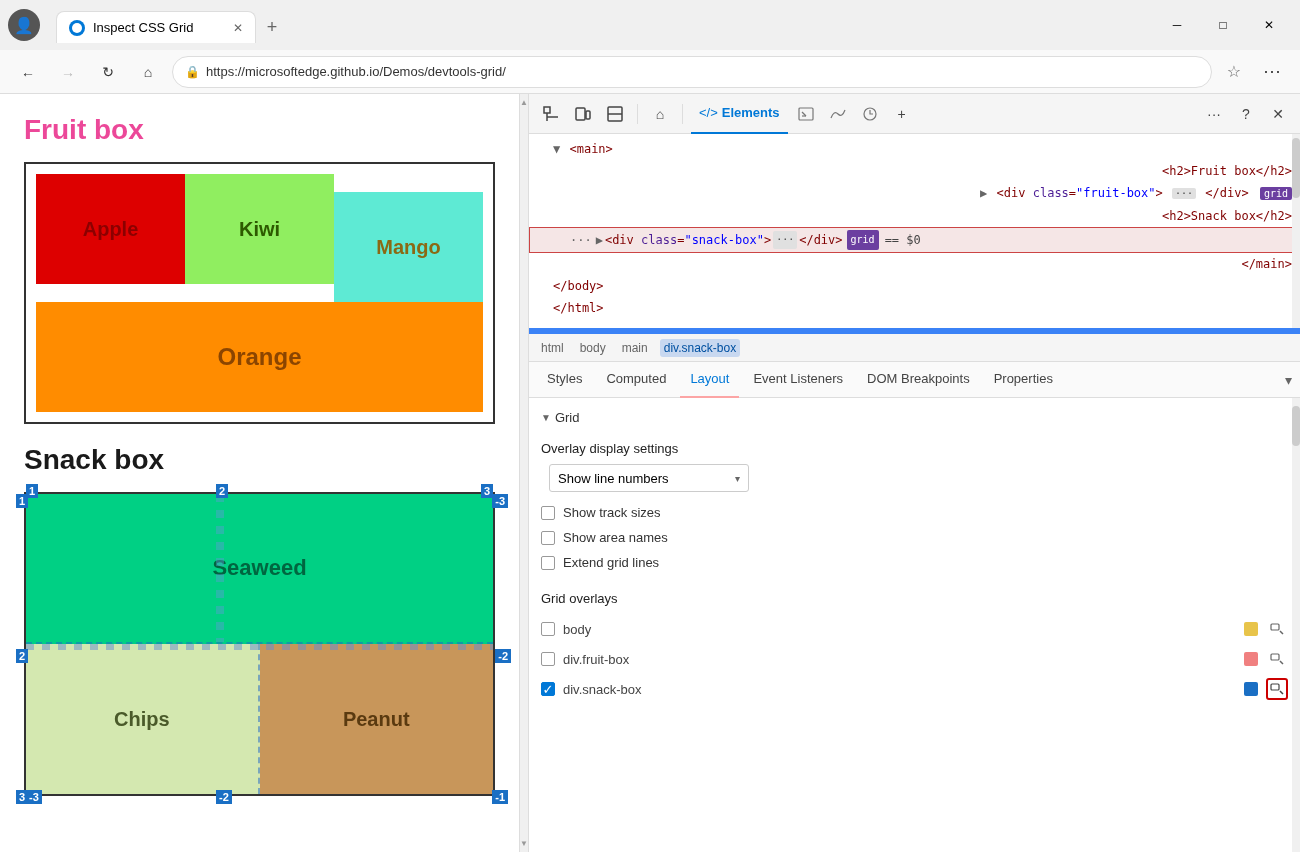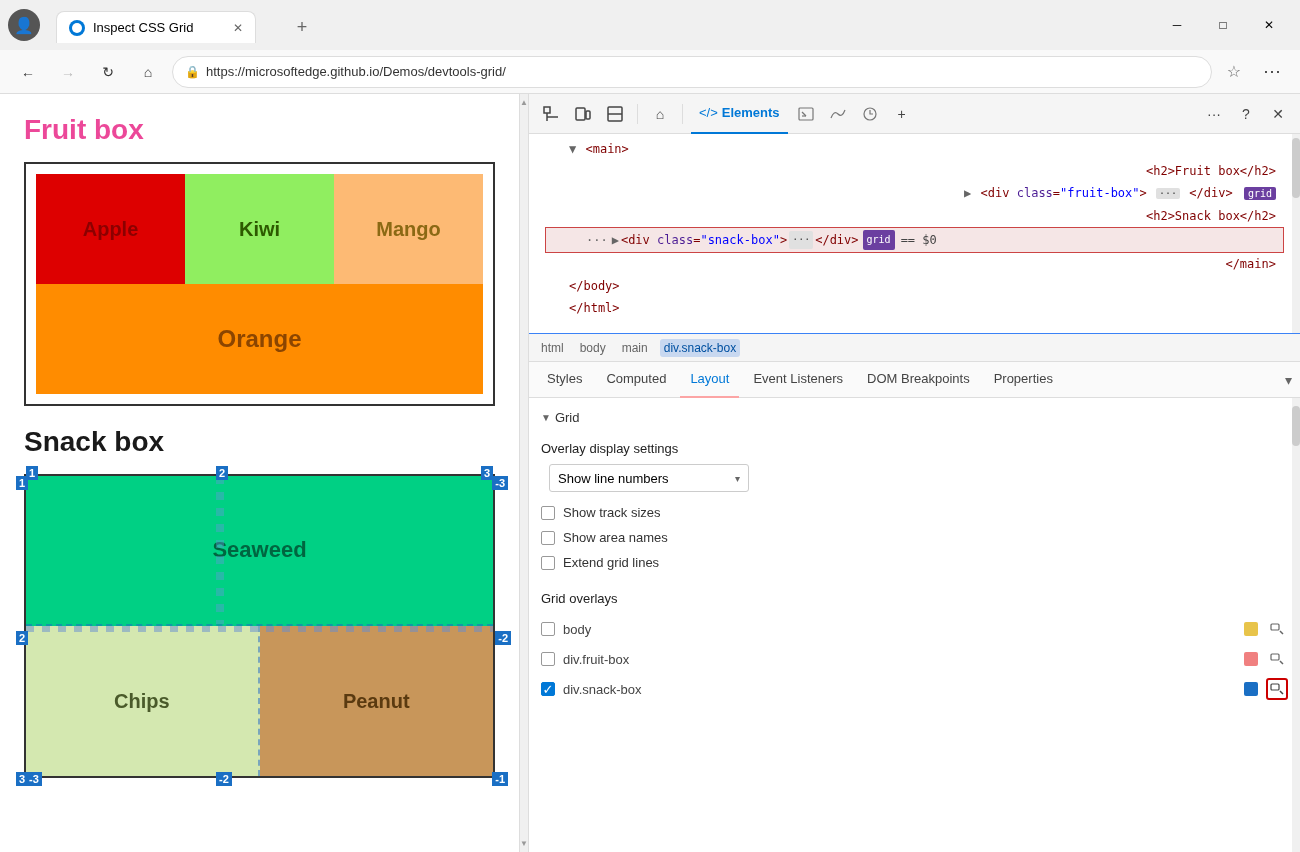--- a/index.html
+++ b/index.html
@@ -5,21 +5,21 @@
     * { box-sizing: border-box; margin: 0; padding: 0; }
     body { font-family: 'Segoe UI', Arial, sans-serif; background: #f0f0f0; width: 1300px; height: 852px; overflow: hidden; }
 
     
     .browser-chrome { background: #f0f0f0; width: 1300px; height: 852px; display: flex; flex-direction: column; }
 
     .title-bar { height: 50px; background: #f0f0f0; display: flex; align-items: center; padding: 0 8px; gap: 8px; }
     .window-control-left { display: flex; align-items: center; gap: 6px; }
     .user-icon { width: 32px; height: 32px; background: #555; border-radius: 50%; display: flex; align-items: center; justify-content: center; color: white; font-size: 16px; }
 
-    .tab-bar { display: flex; align-items: flex-end; height: 36px; background: #f0f0f0; padding: 0 8px; gap: 30px; }
+    .tab-bar { display: flex; align-items: flex-end; height: 36px; background: #f0f0f0; padding: 0 8px; }
     .tab { display: flex; align-items: center; height: 32px; background: white; border-radius: 8px 8px 0 0; padding: 0 12px; gap: 8px; font-size: 13px; min-width: 200px; border: 1px solid #ddd; border-bottom: none; }
     .tab-favicon { width: 16px; height: 16px; border-radius: 50%; background: #0078d7; display: flex; align-items: center; justify-content: center; }
     .tab-title { flex: 1; font-size: 13px; }
     .tab-close { cursor: pointer; color: #666; font-size: 12px; }
     .tab-new { width: 32px; height: 32px; display: flex; align-items: center; justify-content: center; font-size: 18px; color: #666; cursor: pointer; }
 
     .window-controls { margin-left: auto; display: flex; gap: 0; }
     .win-btn { width: 46px; height: 32px; display: flex; align-items: center; justify-content: center; cursor: pointer; font-size: 12px; }
 
     .nav-bar { height: 44px; background: #f9f9f9; display: flex; align-items: center; padding: 0 12px; gap: 8px; border-bottom: 1px solid #ddd; }
@@ -37,21 +37,21 @@
     
     .webpage-panel { width: 520px; background: white; overflow-y: auto; padding: 20px 24px; border-right: 1px solid #ddd; position: relative; }
 
     .page-title { font-size: 28px; font-weight: bold; color: #ec4899; margin-bottom: 16px; }
 
     .fruit-box-container { border: 2px solid #333; padding: 10px; margin-bottom: 20px; }
     .fruit-grid { display: grid; grid-template-columns: 1fr 1fr 1fr; gap: 0; }
     .fruit-item { display: flex; align-items: center; justify-content: center; font-size: 20px; font-weight: bold; }
     .apple { background: #dd0000; color: #8b0000; height: 110px; }
     .kiwi { background: #90ee60; color: #2d5a00; height: 110px; }
-    .mango { background: #fdba74; color: #8b6914; height: 110px; }
+    .mango { background: #5eead4; color: #8b6914; height: 110px; margin-top: 18px; }
     .orange { grid-column: 1 / 4; background: #ff8c00; color: #8b4500; height: 110px; font-size: 24px; }
 
     .snack-title { font-size: 28px; font-weight: bold; color: #1a1a1a; margin-bottom: 16px; }
 
     .snack-box-wrapper { position: relative; border: 2px solid #333; }
     .snack-grid { display: grid; grid-template-columns: 1fr 1fr; }
 
     .grid-number { position: absolute; font-size: 11px; font-weight: bold; color: white; background: #1a6fc4; padding: 1px 3px; z-index: 5; }
     .gn-top-1 { top: -10px; left: 0; }
     .gn-top-2 { top: -10px; left: 190px; }
@@ -72,21 +72,21 @@
 
     
     .devtools-panel { flex: 1; background: white; display: flex; flex-direction: column; border-left: 1px solid #ddd; }
 
     .devtools-toolbar { height: 40px; background: #f5f5f5; display: flex; align-items: center; padding: 0 8px; gap: 4px; border-bottom: 1px solid #ddd; }
     .dt-icon-btn { width: 28px; height: 28px; display: flex; align-items: center; justify-content: center; border-radius: 3px; cursor: pointer; color: #444; font-size: 14px; }
     .dt-tab { height: 40px; display: flex; align-items: center; padding: 0 8px; font-size: 13px; cursor: pointer; color: #333; border-bottom: 2px solid transparent; }
     .dt-tab.active { color: #0078d7; border-bottom: 2px solid #0078d7; }
     .dt-spacer { flex: 1; }
 
-    .html-tree { flex: 1; overflow: auto; font-family: 'Consolas', monospace; font-size: 12px; padding: 4px 16px; max-height: 200px; border-bottom: 1px solid #3b82f6; position: relative; }
+    .html-tree { flex: 1; overflow: auto; font-family: 'Consolas', monospace; font-size: 12px; padding: 4px 0; max-height: 200px; border-bottom: 6px solid #3b82f6; position: relative; }
     .html-line { padding: 2px 8px 2px 16px; line-height: 18px; white-space: nowrap; }
     .html-line.highlighted { background: #f5e6e6; border: 1px solid #cc4444; }
     .indent1 { padding-left: 24px; }
     .indent2 { padding-left: 40px; text-align: right; }
     .tag { color: #800000; }
     .attr-name { color: #4c1d95; }
     .attr-value { color: #0000ff; }
     .grid-badge { background: #6b3fa0; color: white; font-size: 10px; padding: 1px 4px; border-radius: 2px; margin-left: 4px; }
     .dollar-sign { color: #444; margin-left: 6px; }
     .expand-arrow { color: #666; margin-right: 2px; cursor: pointer; }

